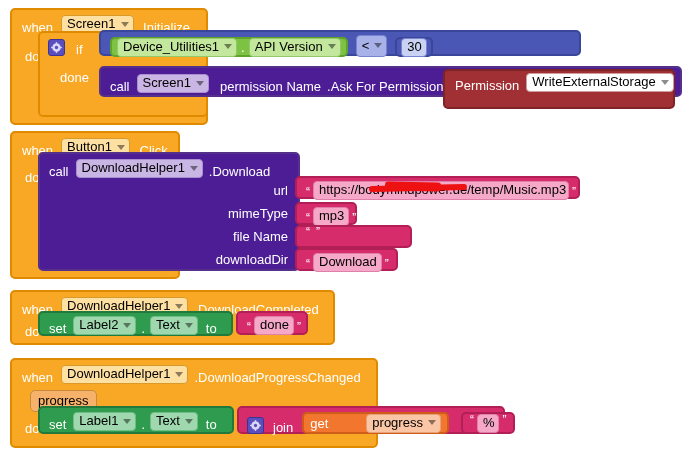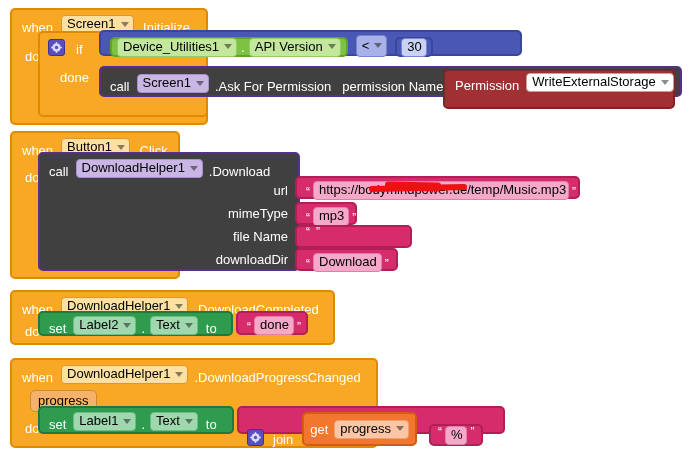--- a/index.html
+++ b/index.html
@@ -59,21 +59,21 @@
   .event .field { background:#FFE0A3; border-color:#D89B2B; }
 
   .ctrl   { background:#F9A825; }                                 
   .logic  { background:#4A57B5; border:2px solid #3A4699; }       
   .logic .field { background:#A8B2E8; border-color:#7785D0; }
   .getter { background:#7DC242; border:2px solid #5FA32A; }       
   .getter .field { background:#C3E79C; border-color:#93C96A; }
   .math   { background:#4A57B5; }                                 
   .math .field { background:#C9D2F2; border-color:#7785D0; }
 
-  .proc   { background:#404040; border:2px solid #55308A; }       
+  .proc   { background:#4c1d95; border:2px solid #55308A; }       
   .proc .field { background:#C9B6E4; border-color:#A98FD0; }
 
   .helper { background:#A03033; border:2px solid #7E2326; }       
   .helper .field { background:#ffffff; border-color:#CF9D9D; }
 
   .text   { background:#D62C6B; border:2px solid #B21F56; }       
   .text .field { background:#F5A8C8; border-color:#E07FAA; }
 
   .setter { background:#2E9B4E; border:2px solid #21793B; }       
   .setter .field { background:#9FD8AE; border-color:#6FBC85; }
@@ -141,21 +141,21 @@
             <rect x="0.2" y="7" width="3.2" height="2"></rect>
             <rect x="12.6" y="7" width="3.2" height="2"></rect>
           </g>
         </svg>
       </span>
       <span class="lbl" style="margin-left:11px;">if</span>
     </div>
     <div class="lbl" style="position:absolute; left:20px; top:38px;">done</div>
   </div>
 
-  <div class="blk logic" style="left:99px; top:30px; width:423px; height:26px;">
+  <div class="blk logic" style="left:99px; top:30px; width:482px; height:26px;">
     <div class="row" style="position:absolute; left:9px; top:3px;">
 
       <span class="blk getter" style="position:relative; left:0; top:0; display:inline-flex; align-items:center; height:20px; padding:0 5px;">
         <span class="field">
           <span>Device_Utilities1</span>
           <i class="caret"></i>
         </span>
         <span class="lbl" style="margin:0 4px;">.</span>
         <span class="field">
           <span>API Version</span>
@@ -174,22 +174,22 @@
     </div>
   </div>
 
   <div class="blk proc" style="left:99px; top:66px; width:583px; height:31px;">
     <div class="row" style="position:absolute; left:9px; top:6px;">
       <span class="lbl">call</span>
       <span class="field" style="margin-left:7px;">
         <span>Screen1</span>
         <i class="caret"></i>
       </span>
+      <span class="lbl" style="margin-left:11px;">permission Name</span>
       <span class="lbl" style="margin-left:6px;">.Ask For Permission</span>
-      <span class="lbl" style="margin-left:11px;">permission Name</span>
     </div>
   </div>
 
   <div class="blk helper" style="left:443px; top:69px; width:232px; height:40px;">
     <div class="row" style="position:absolute; left:10px; top:2px;">
       <span class="lbl">Permission</span>
       <span class="field" style="margin-left:7px;">
         <span>WriteExternalStorage</span>
         <i class="caret"></i>
       </span>
@@ -333,21 +333,21 @@
           <g fill="#D9D9F7">
             <rect x="7" y="0.2" width="2" height="3.2"></rect>
             <rect x="7" y="12.6" width="2" height="3.2"></rect>
             <rect x="0.2" y="7" width="3.2" height="2"></rect>
             <rect x="12.6" y="7" width="3.2" height="2"></rect>
           </g>
         </svg>
       </span>
       <span class="lbl" style="margin-left:9px;">join</span>
 
-      <span class="blk varget" style="position:relative; display:inline-flex; align-items:center; height:34px; padding:0 6px; margin-left:9px;">
+      <span class="blk varget" style="position:relative; display:inline-flex; align-items:center; height:22px; padding:0 6px; margin-left:9px;gap:32px;">
         <span class="lbl">get</span>
         <span class="field" style="margin-left:6px;">
           <span>progress</span>
           <i class="caret"></i>
         </span>
       </span>
 
       <span class="blk text" style="position:relative; display:inline-flex; align-items:center; height:22px; padding:0 4px; margin-left:12px;">
         <span class="quote">“</span>
         <span class="field">%</span>

